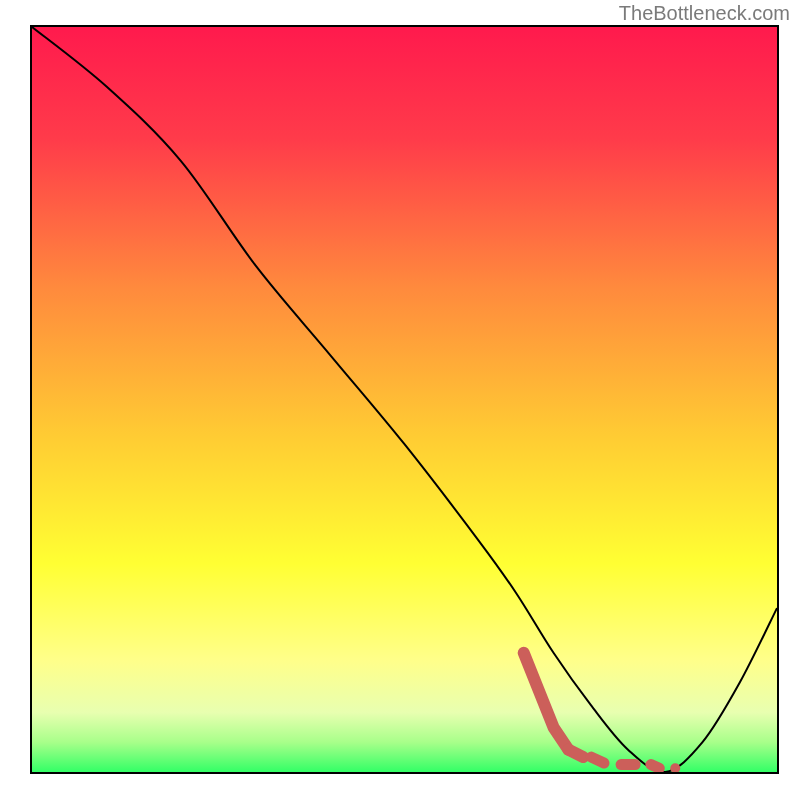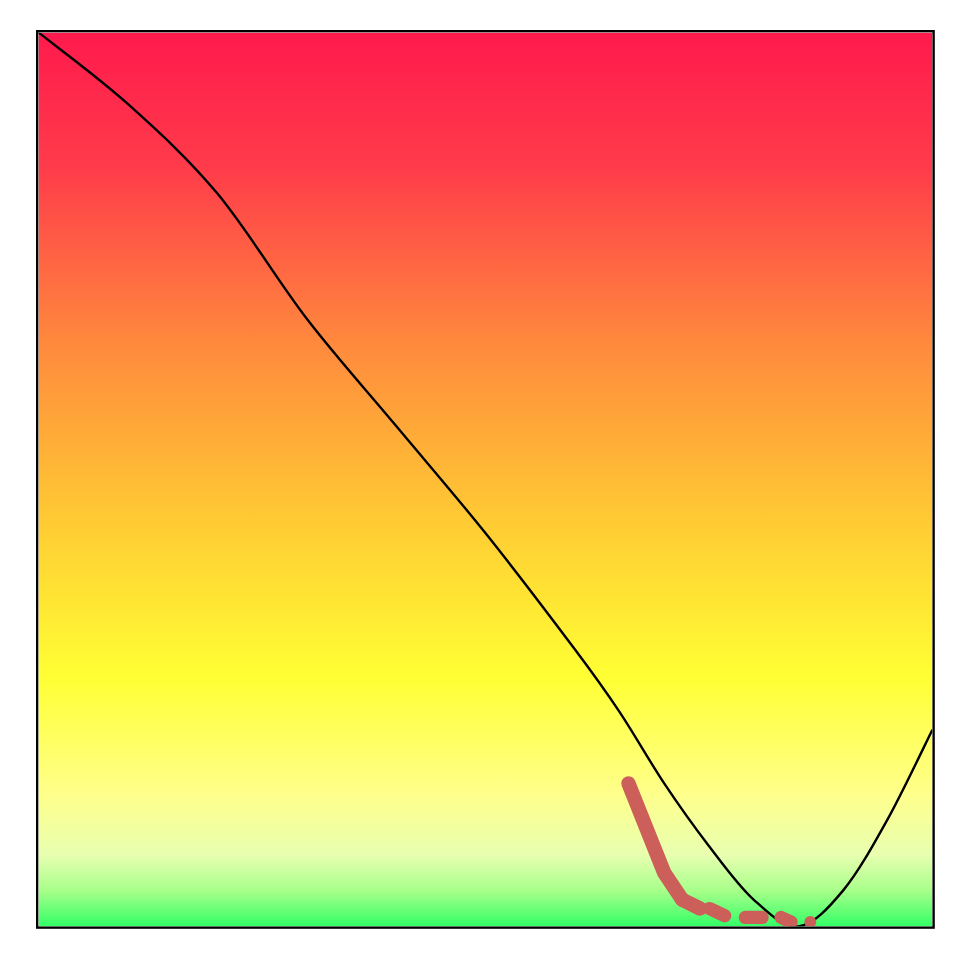--- a/index.html
+++ b/index.html
@@ -46,20 +46,21 @@
     top: 0;
     width: 100%;
     height: 100%;
     z-index: 5;
   }
 </style>
 </head>
 <body>
 
 <div class="container">
+  <div class="watermark">TheBottleneck.com</div>
   <div class="chart-area">
     <svg class="gradient-bg" viewBox="0 0 745 745" preserveAspectRatio="none">
       <defs>
         <linearGradient id="bg-grad" x1="0%" y1="0%" x2="0%" y2="100%">
         <stop offset="0%" stop-color="#ff1a4d"></stop>
             <stop offset="15%" stop-color="#ff3b4a"></stop>
             <stop offset="35%" stop-color="#ff8a3d"></stop>
             <stop offset="55%" stop-color="#ffcc33"></stop>
             <stop offset="72%" stop-color="#ffff33"></stop>
             <stop offset="85%" stop-color="#ffff8a"></stop>

